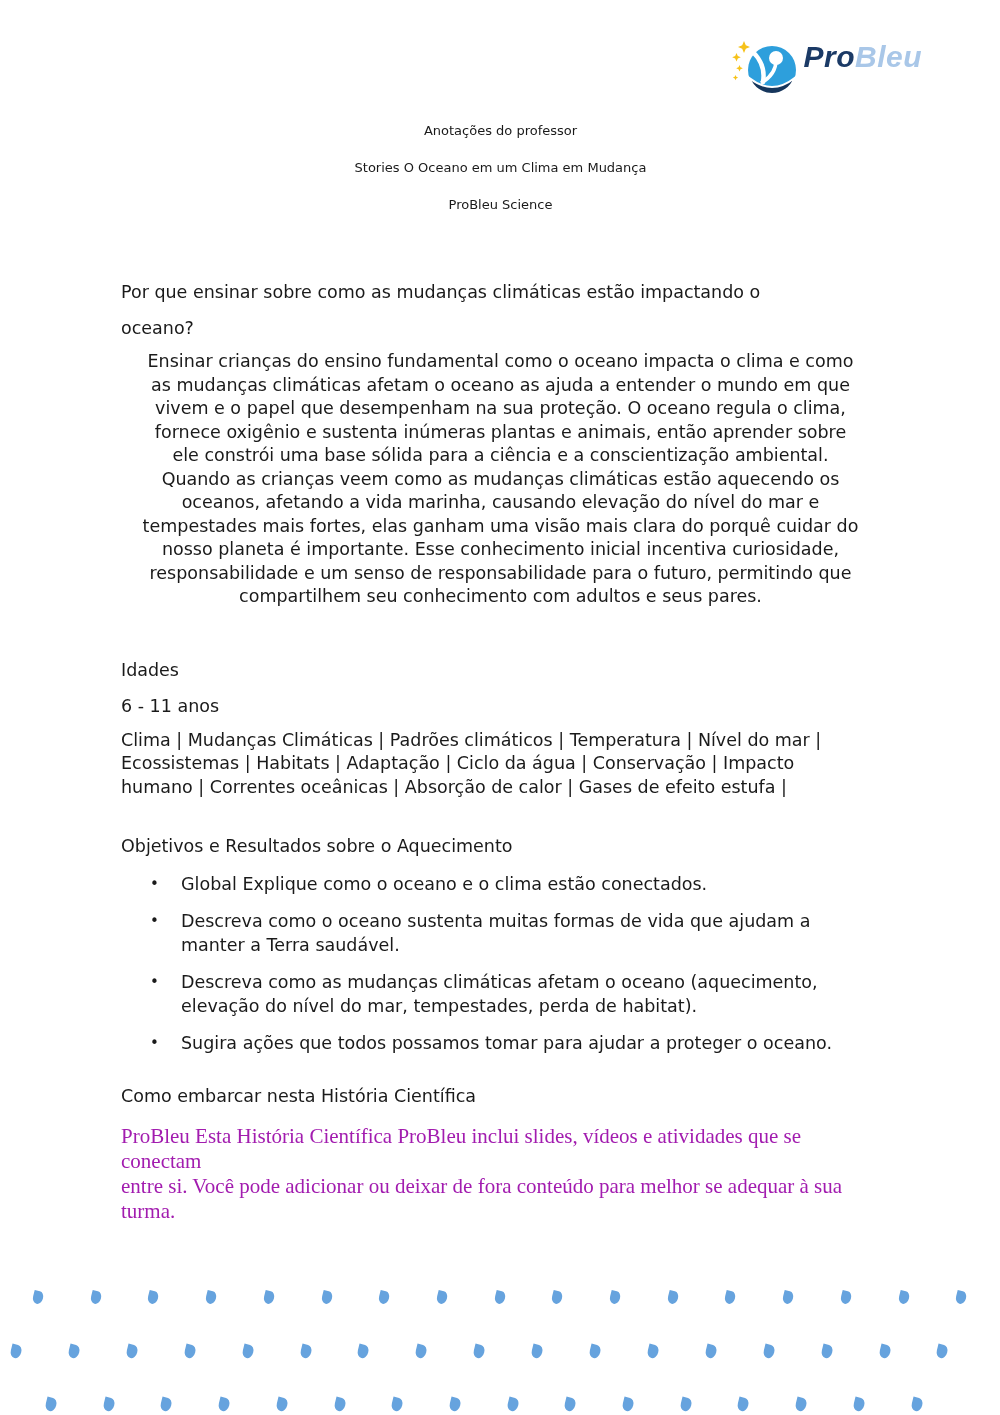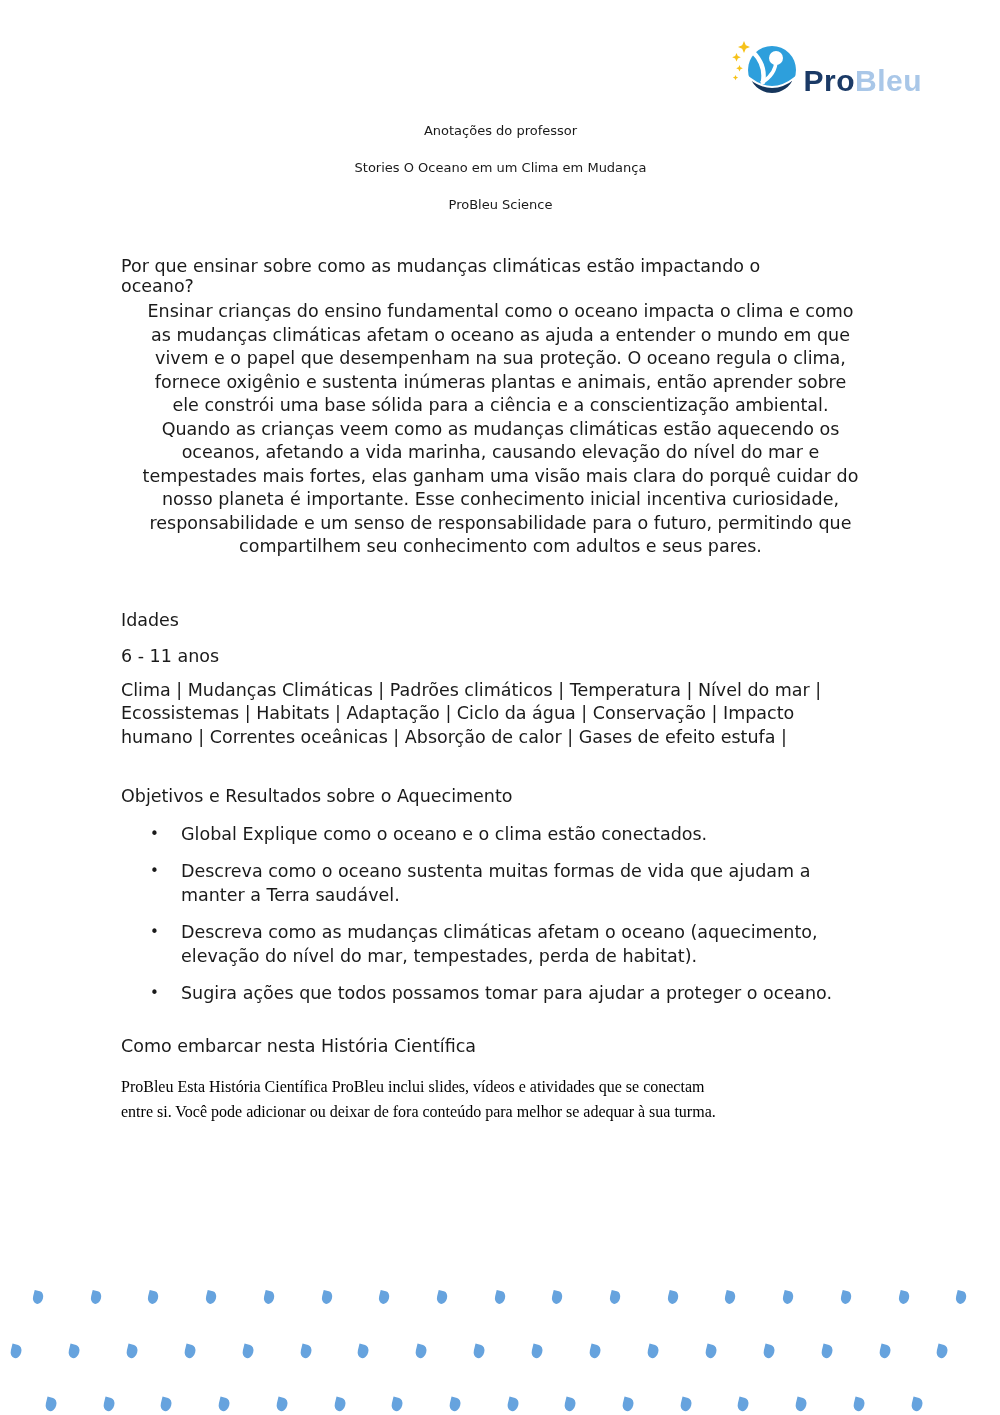--- a/index.html
+++ b/index.html
@@ -7,44 +7,44 @@
     position:relative;
     width:1000px;height:1415px;
     background:#ffffff;
     overflow:hidden;
     font-family:"DejaVu Sans",sans-serif;
     color:#1a1a1a;
   }
   
   .logo{
     position:absolute;top:40px;right:78px;
-    display:flex;align-items:flex-end;gap:6px;
+    display:flex;align-items:flex-start;gap:6px;font-style:italic;
   }
   .logo-word{font-family:"Liberation Sans",sans-serif;font-weight:bold;font-size:30px;letter-spacing:0.5px;}
   .logo-word .pro{color:#1b3a66;}
   .logo-word .bleu{color:#a9c7e8;}
   
   .content{padding:120px 120px 0 121px;}
   .doc-titles{text-align:center;}
   .doc-titles div{font-size:13px;line-height:21px;margin:0 0 16px 0;}
   
   .sec-heading{font-size:17.5px;line-height:23.5px;white-space:pre-line;margin:0;font-weight:normal;}
-  .q-heading{line-height:20px;margin-top:41px;}
+  .q-heading{line-height:36px;margin-top:59px;}
   .body-text{font-size:17.5px;line-height:23.5px;white-space:pre-line;margin:0;}
   .m-why-body{margin-top:4px;text-align:center;}
   .m-ages{margin-top:50px;}
   .m-ages-body{margin-top:13px;}
   .m-keywords{margin-top:35px;}
   .m-keywords-body{margin-top:10px;}
   .m-objectives{margin-top:36px;}
   .m-embark{margin-top:29px;}
   .serif-para{
     font-family:"Liberation Serif",serif;
-    font-size:16px;line-height:25px;white-space:pre-line;
-    margin:16px 0 0 0;color:#000000;
+    font-size:21px;line-height:25px;white-space:pre-line;
+    margin:16px 0 0 0;color:#a21caf;
   }
   
   .bullets{list-style:none;margin:14px 0 0 0;padding:0;}
   .bullets li{
     display:flex;align-items:flex-start;
     margin:0 0 14px 0;
     font-size:17.5px;line-height:23.5px;
   }
   .bullets li:last-child{margin-bottom:0;}
   .bullet-marker{width:31px;padding-left:29px;flex:none;font-size:15px;}

